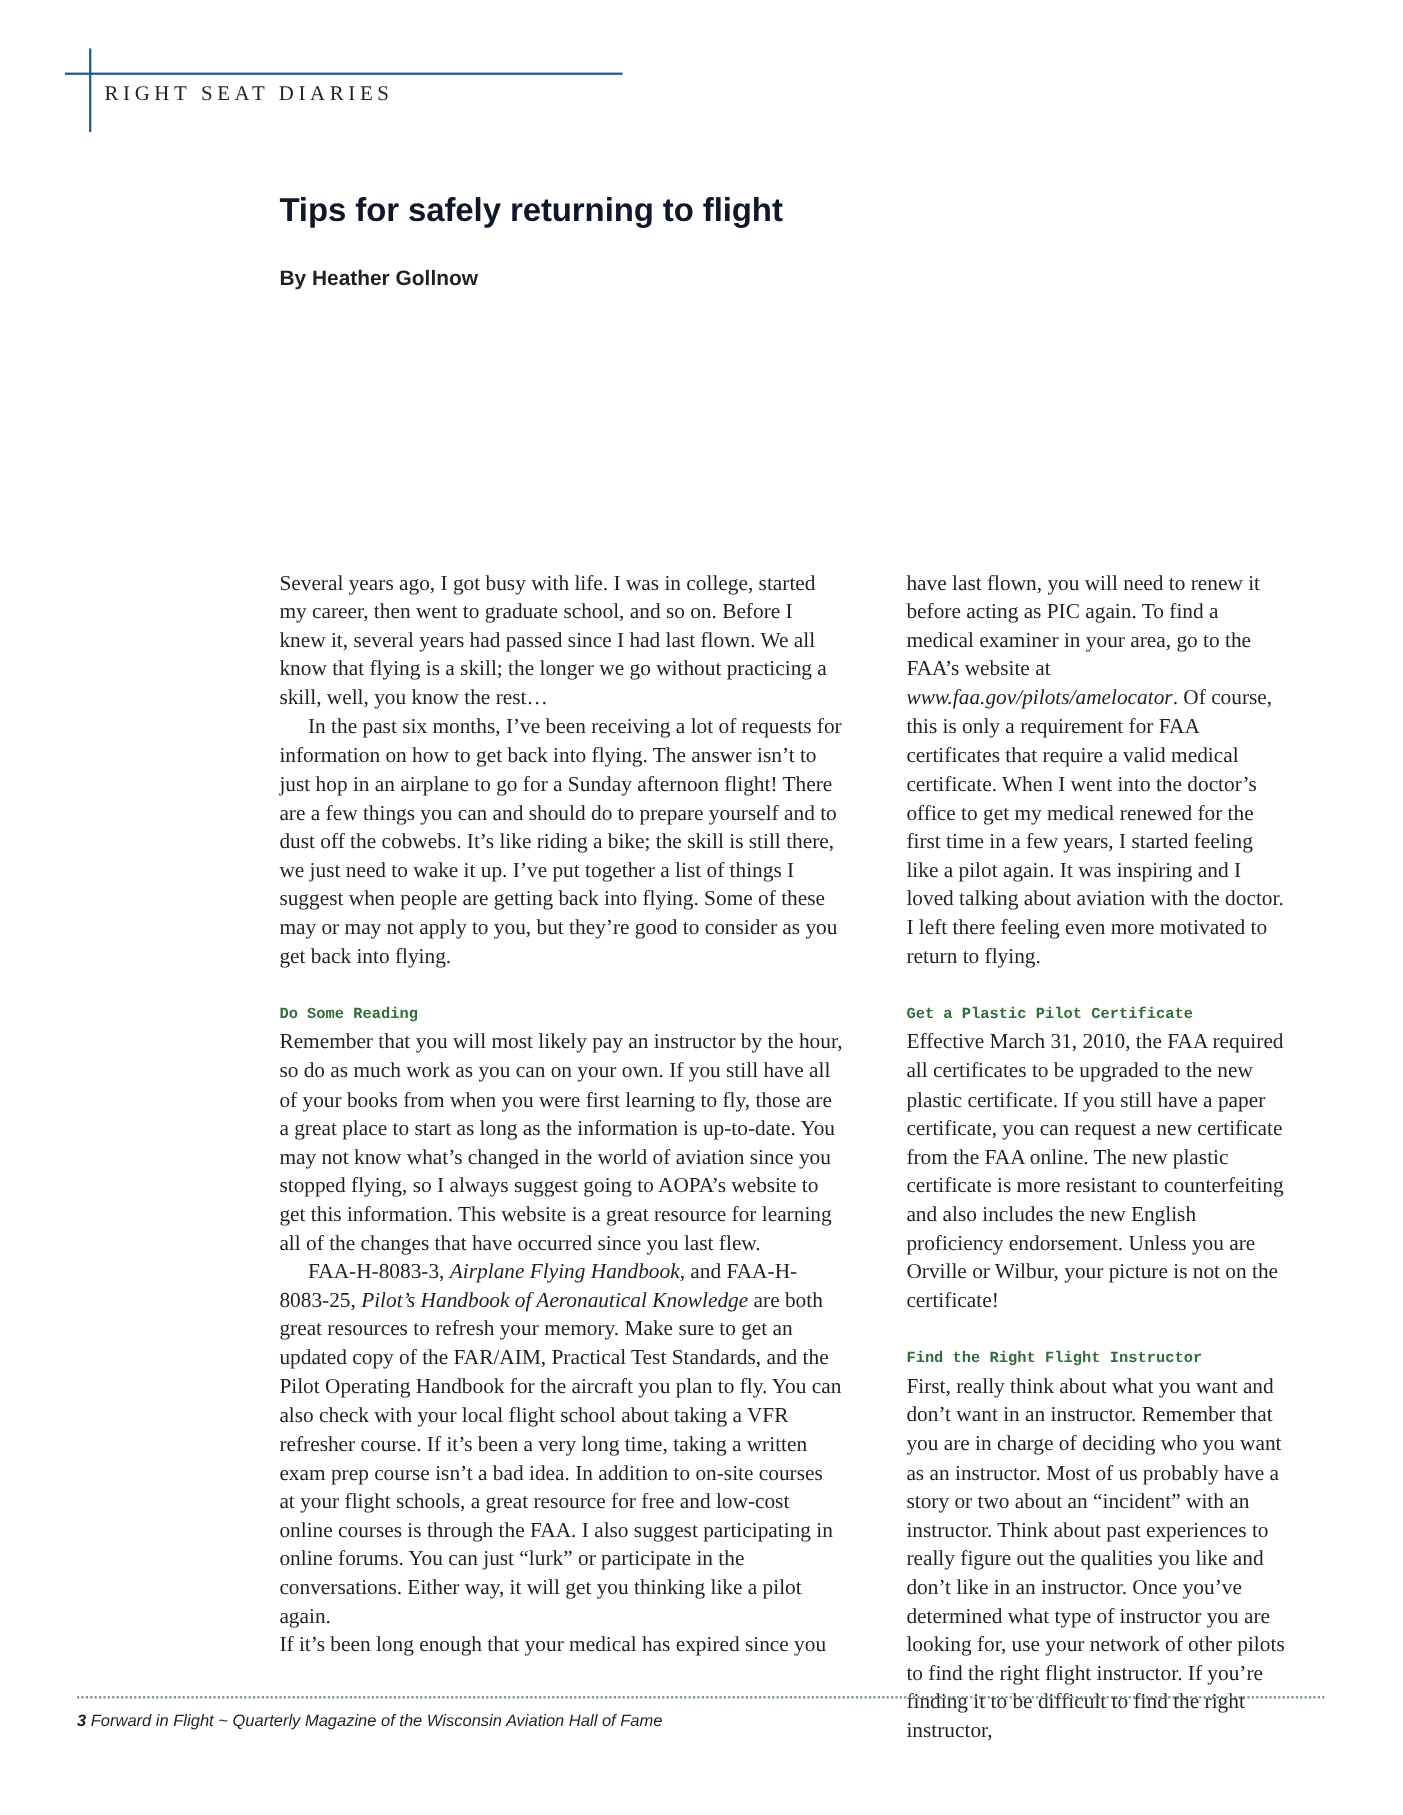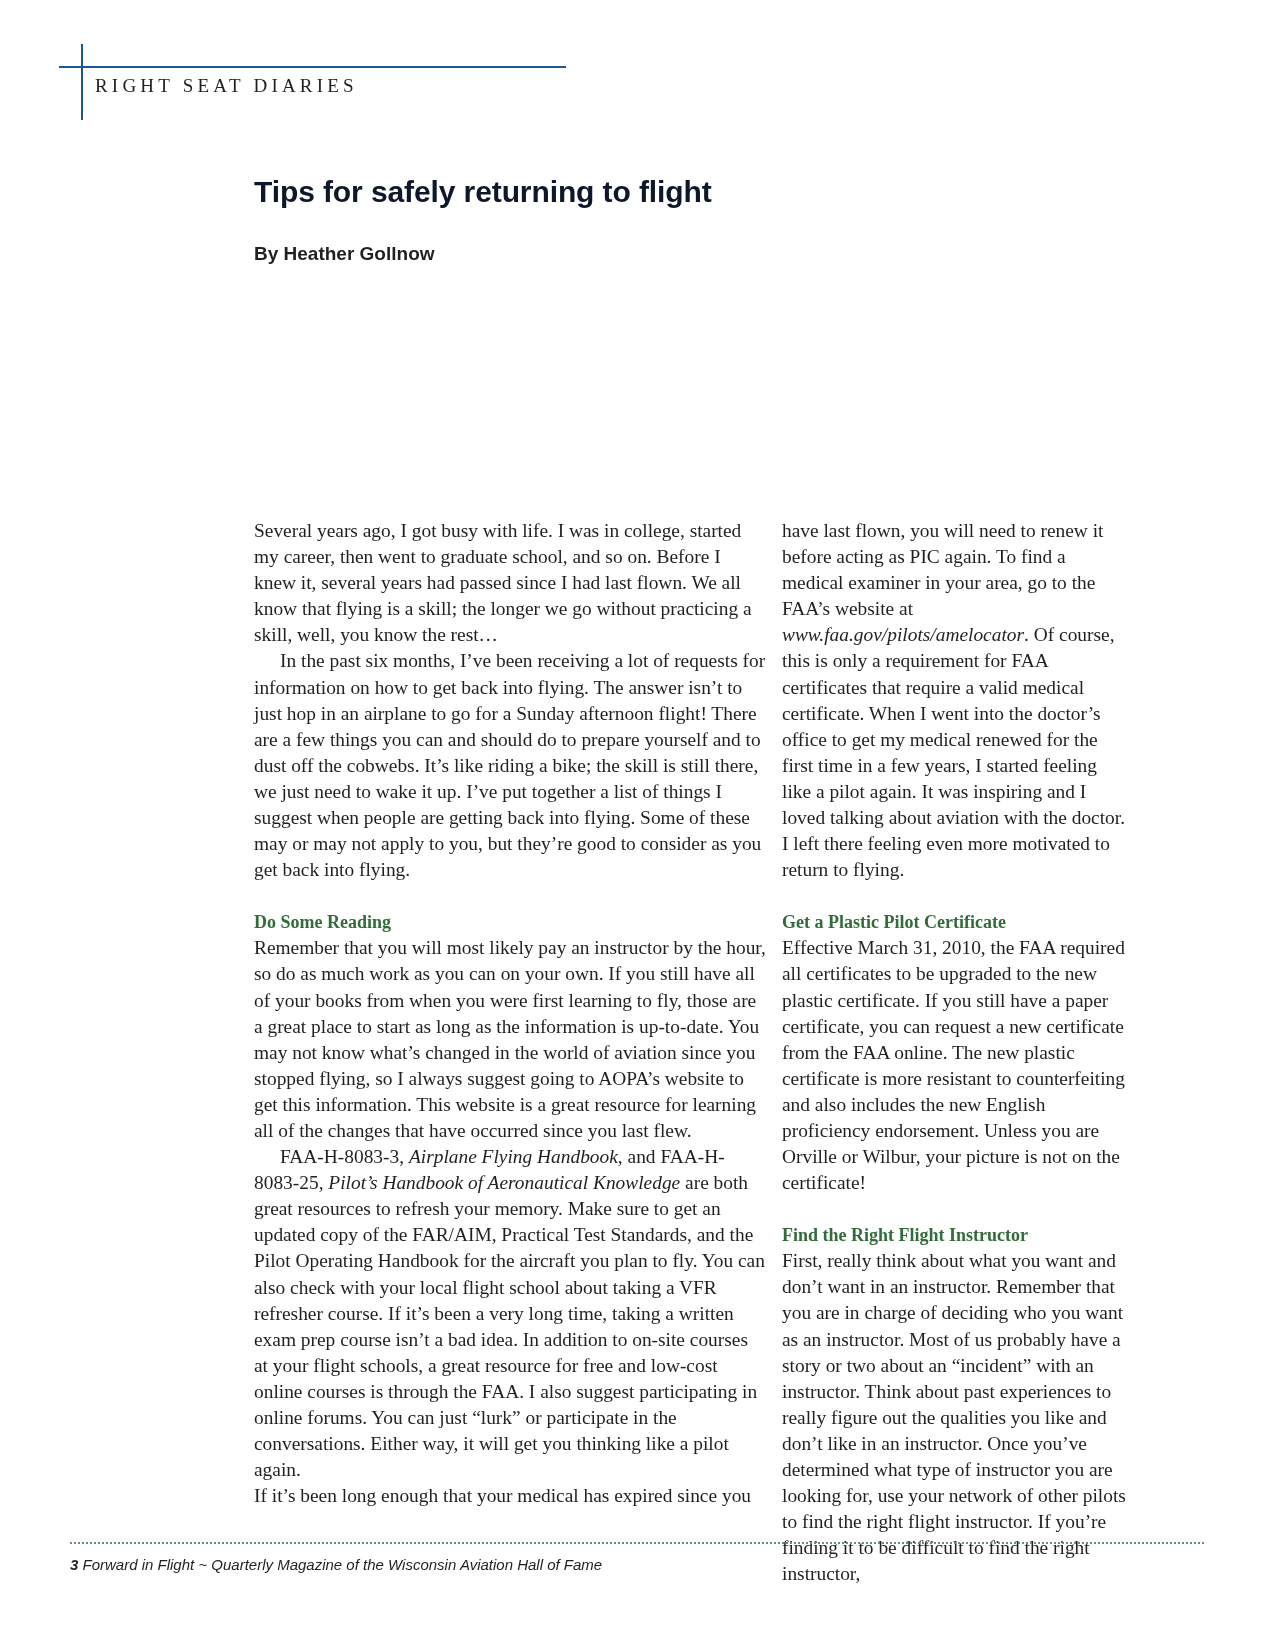--- a/index.html
+++ b/index.html
@@ -87,46 +87,47 @@
   }
 
   
   .columns {
     position: absolute;
     left: 254px;
     top: 518px;
     width: 892px;
     display: flex;
     flex-direction: row;
-    gap: 16px;
+    gap: 34px;
   }
   .col {
     width: 512px;
     flex: 0 0 auto;
   }
   .col.col-right {
     width: 346px;
+    margin-left: 24px;
   }
 
   p.body {
     margin: 0;
     font-family: "Liberation Serif", "DejaVu Serif", serif;
     font-size: 19.4px;
     line-height: 26.1px;
     color: #231f20;
     text-align: left;
     hyphens: none;
   }
   p.body.indent {
     text-indent: 26px;
   }
   h3.section-head {
-    font-family: Liberation Serif, serif;
+    font-family: Liberation Mono, monospace;
     font-weight: bold;
-    font-size: 18px;
+    font-size: 14px;
     line-height: 26px;
     color: #316c3a;
     margin: 26px 0 0 0;
   }
   em { font-style: italic; }
 
   
   .footer-rule {
     position: absolute;
     left: 70px;

